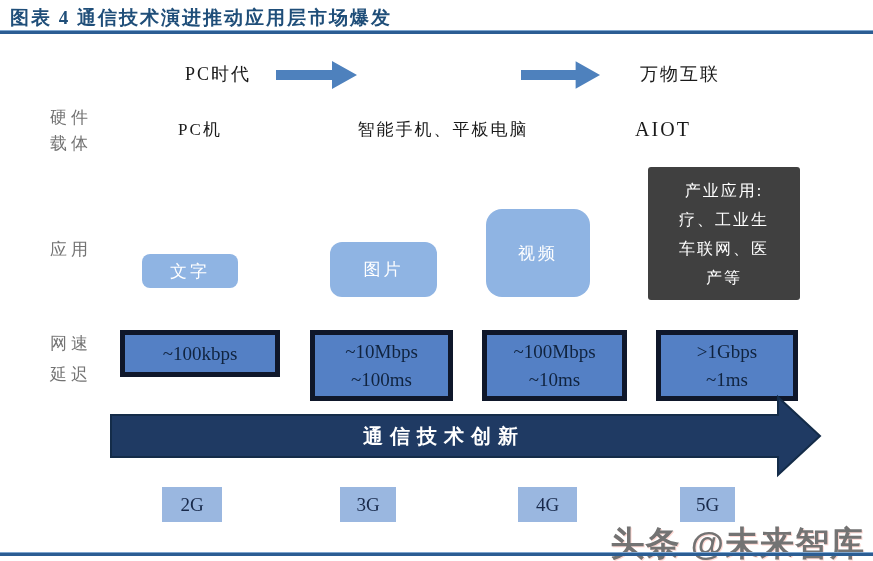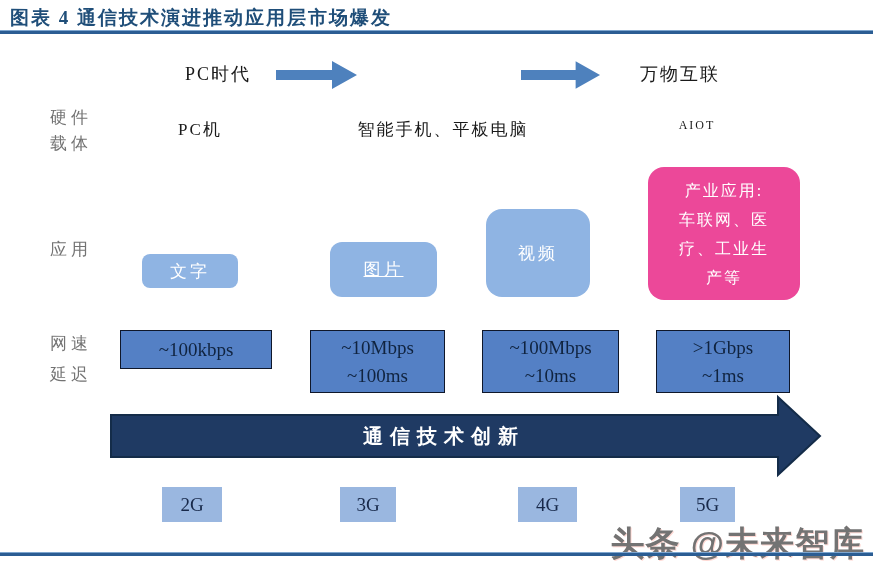--- a/index.html
+++ b/index.html
@@ -21,27 +21,27 @@
   
   .side-label{left:50px;width:60px;font-size:17px;letter-spacing:4px;line-height:26px;color:#737373;}
   
   .hw-item{top:118px;font-size:17px;letter-spacing:2px;text-align:center;white-space:nowrap;}
   
   .app-box{
     background:#8FB4E3;color:#ffffff;display:flex;align-items:center;justify-content:center;
     font-size:17px;letter-spacing:3px;text-align:center;
   }
   .app-industry{
-    background:#ec4899;color:#ffffff;border-radius:16px;
+    background:#404040;color:#ffffff;border-radius:3px;
     font-size:16px;letter-spacing:2px;text-align:center;
     display:flex;flex-direction:column;justify-content:center;line-height:29px;
   }
   
   .speed-box{
-    background:#5480C5;border:1px solid #0f172a;color:#10233f;
+    background:#5480C5;border:5px solid #0f172a;color:#10233f;
     display:flex;flex-direction:column;align-items:center;justify-content:center;
     font-size:19px;line-height:28px;text-align:center;
   }
   
   .main-arrow-label{
     left:110px;top:415px;width:668px;height:42px;display:flex;align-items:center;justify-content:center;
     color:#ffffff;font-size:20px;font-weight:bold;letter-spacing:7px;
   }
   
   .gen-box{
@@ -71,30 +71,30 @@
     <polygon points="0,10 56,10 56,1 81,15 56,29 56,20 0,20" fill="#4E81BD"></polygon>
   </svg>
   <div class="abs era-label" style="left:620px;width:120px;">万物互联</div>
 
   <div class="abs side-label" style="top:105px;">
     <div>硬件</div>
     <div>载体</div>
   </div>
   <div class="abs hw-item" style="left:140px;width:120px;">PC机</div>
   <div class="abs hw-item" style="left:323px;width:240px;">智能手机、平板电脑</div>
-  <div class="abs hw-item" style="left:637px;width:120px;font-size:12px;font-family:Liberation Serif, serif;">AIOT</div>
+  <div class="abs hw-item" style="left:603px;width:120px;font-size:20px;font-family:Liberation Serif, serif;">AIOT</div>
 
   <div class="abs side-label" style="top:237px;">应用</div>
   <div class="abs app-box" style="left:142px;top:254px;width:96px;height:34px;border-radius:8px;">文字</div>
-  <div class="abs app-box" style="left:330px;top:242px;width:107px;height:55px;border-radius:12px;text-decoration:underline;">图片</div>
+  <div class="abs app-box" style="left:330px;top:242px;width:107px;height:55px;border-radius:12px;">图片</div>
   <div class="abs app-box" style="left:486px;top:209px;width:104px;height:88px;border-radius:16px;">视频</div>
   <div class="abs app-industry" style="left:648px;top:167px;width:152px;height:133px;">
     <div>产业应用:</div>
+    <div>疗、工业生</div>
     <div>车联网、医</div>
-    <div>疗、工业生</div>
     <div>产等</div>
   </div>
 
   <div class="abs side-label" style="top:328px;line-height:31px;">
     <div>网速</div>
     <div>延迟</div>
   </div>
   <div class="abs speed-box" style="left:120px;top:330px;width:150px;height:37px;">
     <span>~100kbps</span>
   </div>

